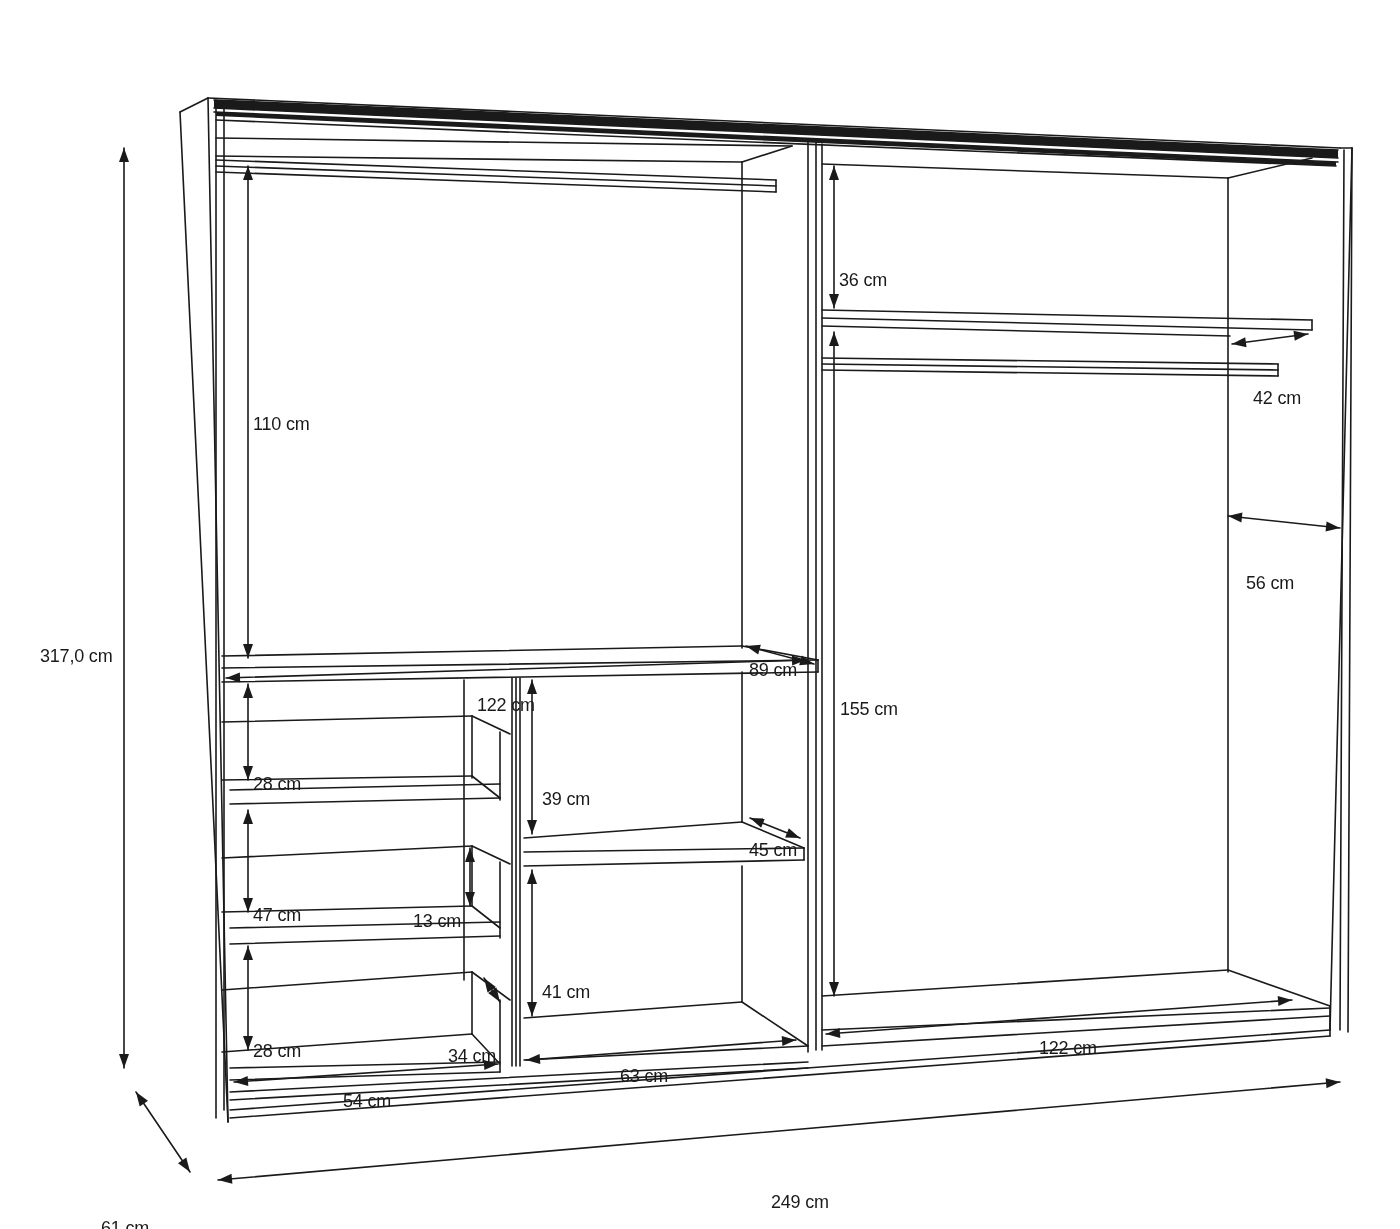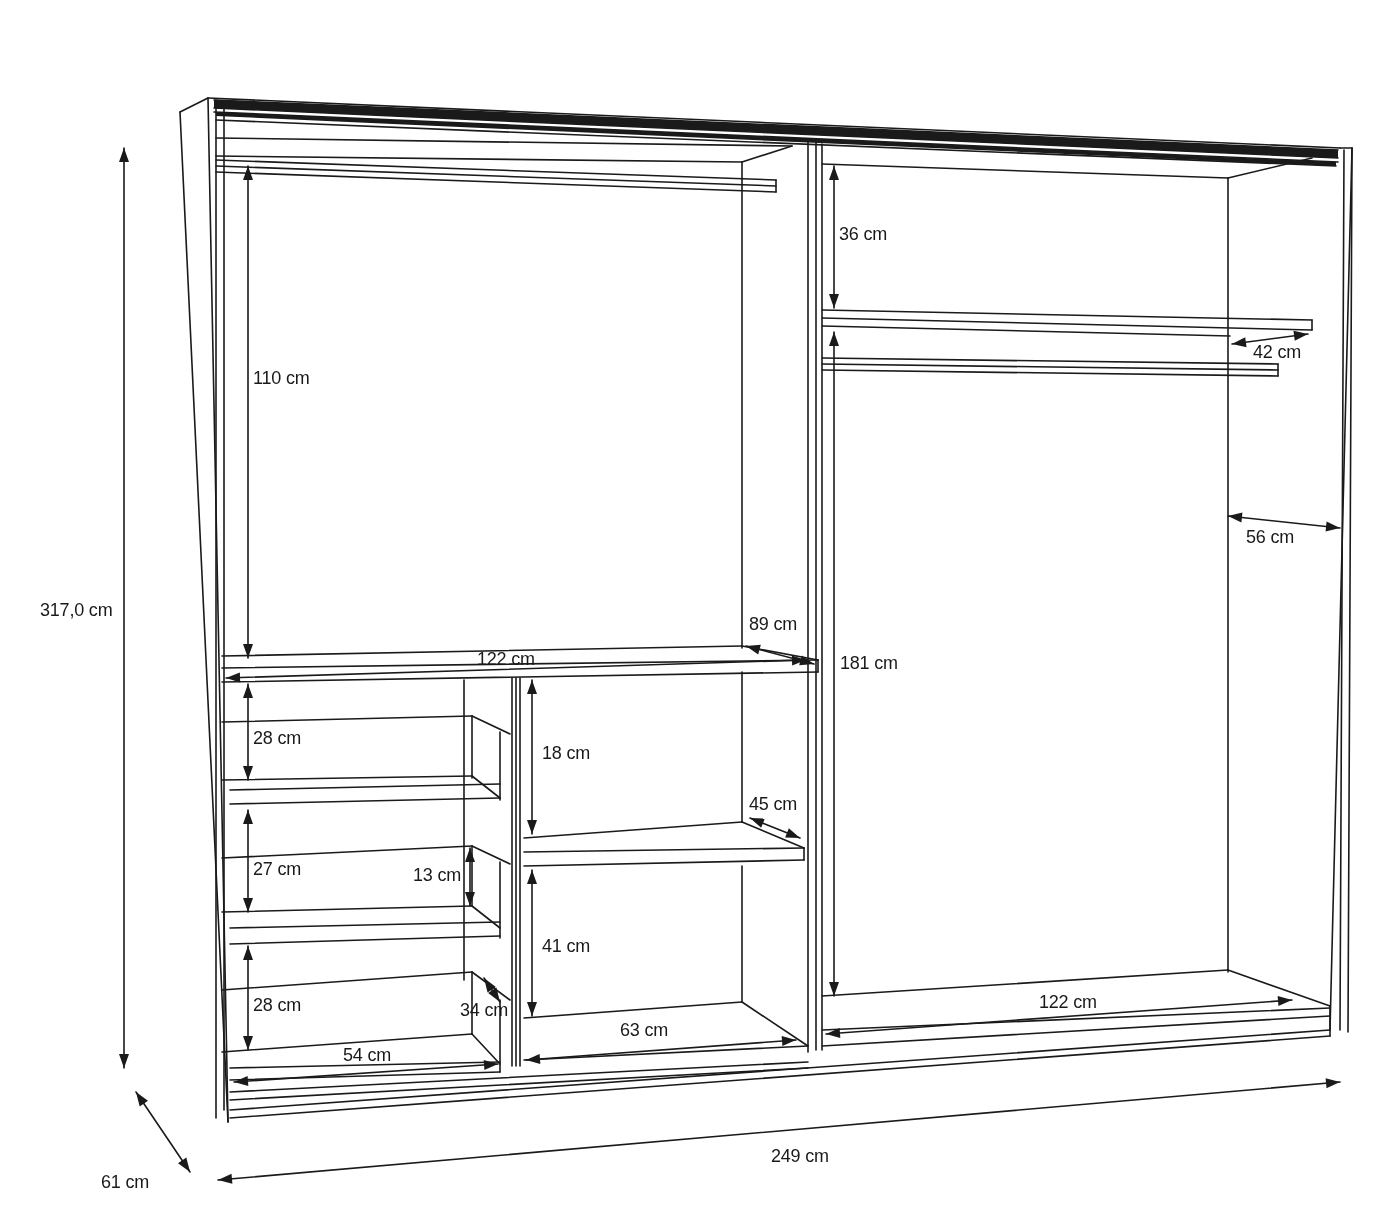--- a/index.html
+++ b/index.html
@@ -1,20 +1,20 @@
 <!DOCTYPE html>
 <html><head>
   <meta charset="utf-8">
   <style>
     html, body { margin: 0; padding: 0; background: #ffffff; }
     body { width: 1400px; height: 1229px; overflow: hidden; position: relative;
            font-family: "Liberation Sans", "DejaVu Sans", sans-serif; }
     #drawing { position: absolute; left: 0; top: 0; width: 1400px; height: 1229px; }
     .dim-label { position: absolute; font-size: 18px; color: #1a1a1a;
-                 white-space: nowrap; line-height: 1; letter-spacing: -0.2px; }
+                 white-space: nowrap; line-height: 1; letter-spacing: -0.2px; margin-top: 46px; }
     svg line, svg polyline, svg polygon { vector-effect: non-scaling-stroke; }
   </style>
 </head>
 <body>
 
 <svg id="drawing" width="1400" height="1229" viewBox="0 0 1400 1229" xmlns="http://www.w3.org/2000/svg">
   <g id="structure" stroke="#1a1a1a" stroke-width="1.6" fill="none" stroke-linecap="round">
       <line x1="208" y1="98" x2="1340" y2="148"></line>
       <line x1="208" y1="98" x2="180" y2="112"></line>
       <line x1="180" y1="112" x2="228" y2="1122"></line>
@@ -176,27 +176,27 @@
 </svg>
 
 <div id="labels-layer">
   <div class="dim-label" style="left:40px;top:601px">317,0 cm</div>
   <div class="dim-label" style="left:101px;top:1173px">61 cm</div>
   <div class="dim-label" style="left:771px;top:1147px">249 cm</div>
   <div class="dim-label" style="left:253px;top:369px">110 cm</div>
   <div class="dim-label" style="left:477px;top:650px">122 cm</div>
   <div class="dim-label" style="left:749px;top:615px">89 cm</div>
   <div class="dim-label" style="left:253px;top:729px">28 cm</div>
-  <div class="dim-label" style="left:253px;top:860px">27 cm</div>
+  <div class="dim-label" style="left:253px;top:860px">47 cm</div>
   <div class="dim-label" style="left:413px;top:866px">13 cm</div>
   <div class="dim-label" style="left:253px;top:996px">28 cm</div>
-  <div class="dim-label" style="left:460px;top:1001px">34 cm</div>
+  <div class="dim-label" style="left:448px;top:1001px">34 cm</div>
   <div class="dim-label" style="left:343px;top:1046px">54 cm</div>
-  <div class="dim-label" style="left:542px;top:744px">18 cm</div>
+  <div class="dim-label" style="left:542px;top:744px">39 cm</div>
   <div class="dim-label" style="left:749px;top:795px">45 cm</div>
   <div class="dim-label" style="left:542px;top:937px">41 cm</div>
   <div class="dim-label" style="left:620px;top:1021px">63 cm</div>
   <div class="dim-label" style="left:839px;top:225px">36 cm</div>
   <div class="dim-label" style="left:1253px;top:343px">42 cm</div>
-  <div class="dim-label" style="left:840px;top:654px">181 cm</div>
+  <div class="dim-label" style="left:840px;top:654px">155 cm</div>
   <div class="dim-label" style="left:1246px;top:528px">56 cm</div>
   <div class="dim-label" style="left:1039px;top:993px">122 cm</div>
 </div>
 
 </body></html>

